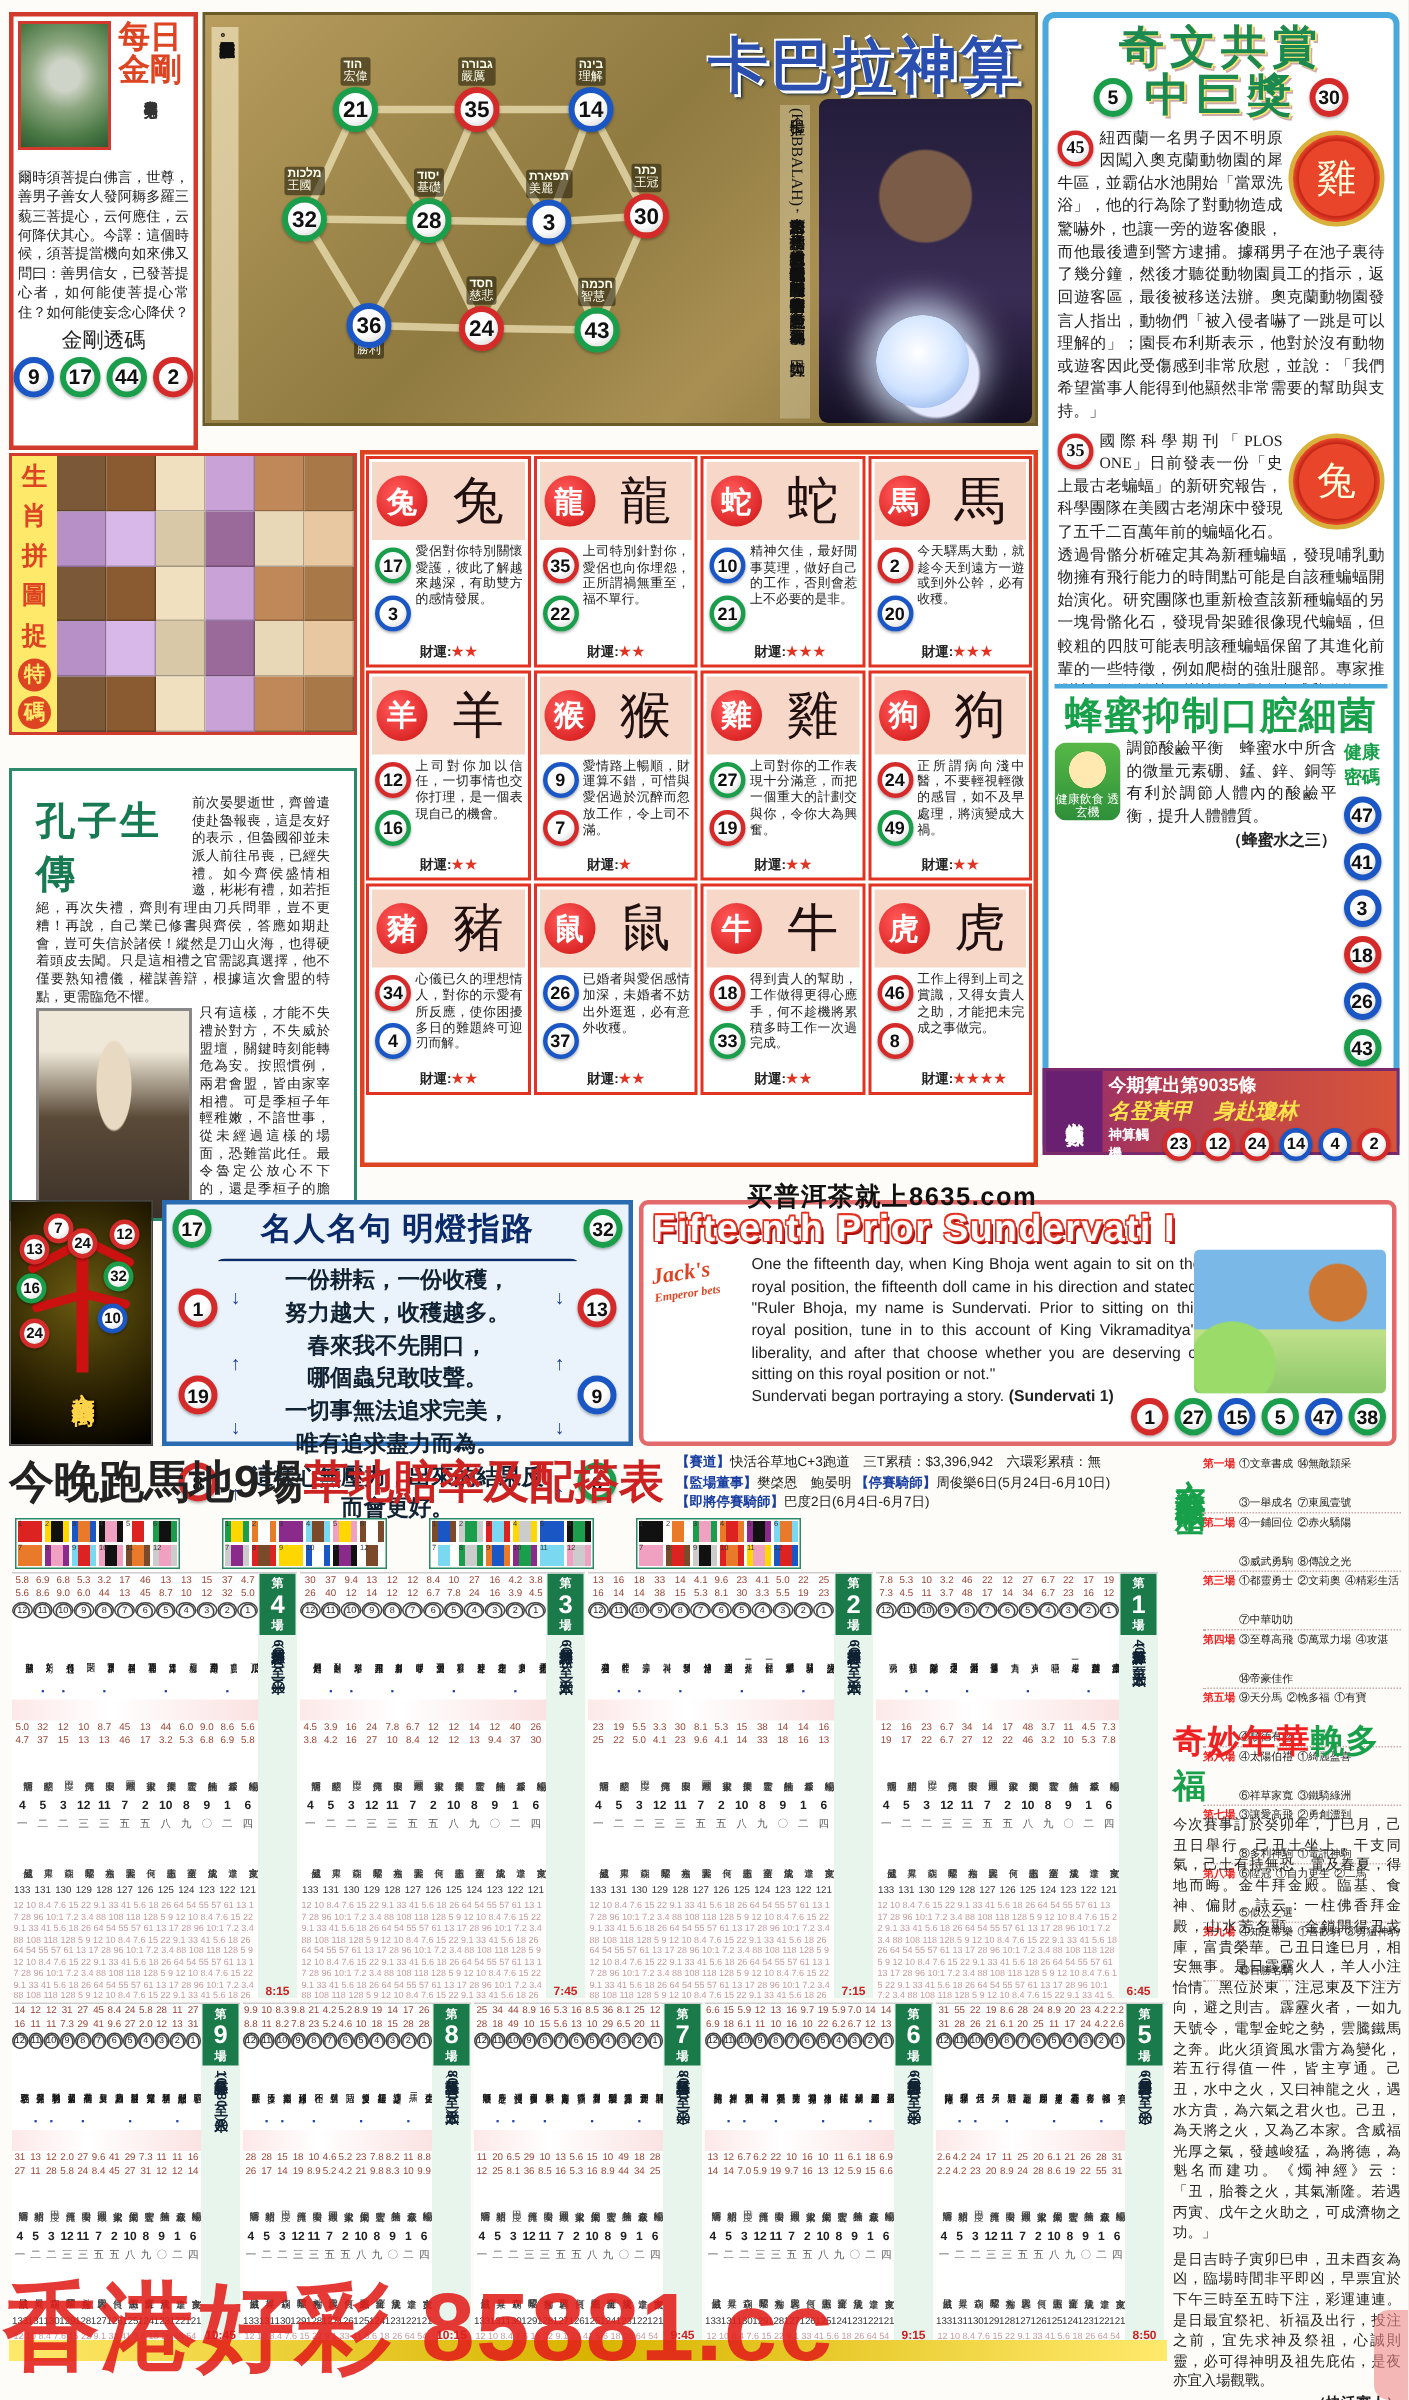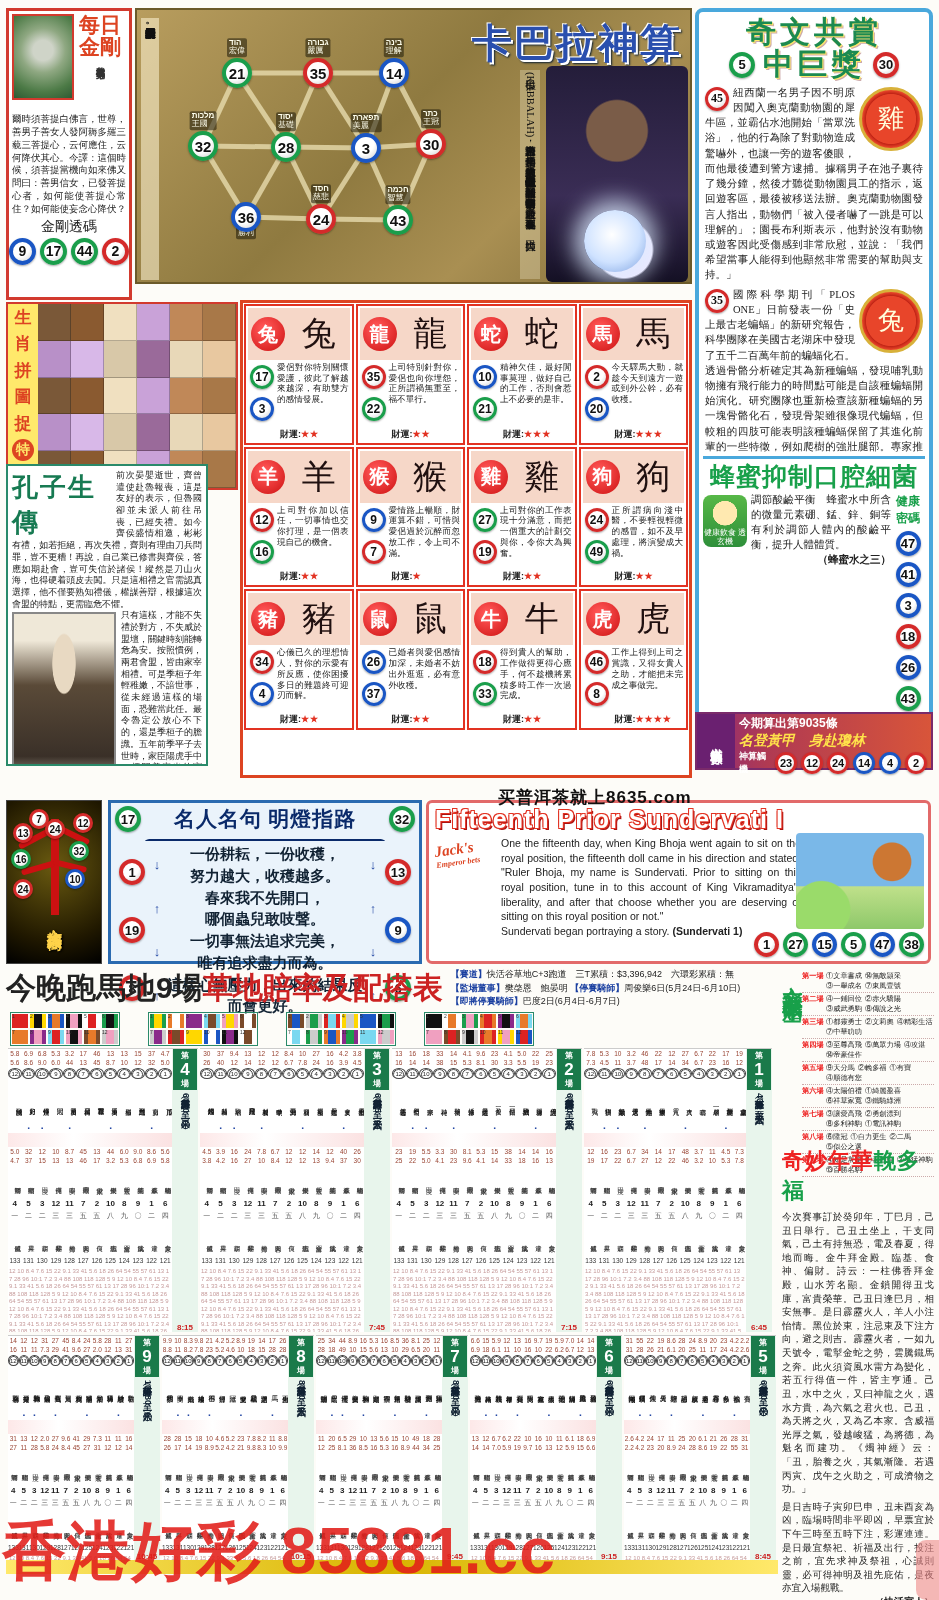--- a/index.html
+++ b/index.html
@@ -71,21 +71,21 @@
   #tieban .l2{font-size:14px;font-style:italic;color:#ffe34a;font-family:"Liberation Serif",serif;font-weight:bold;}
   #tieban .l3{display:flex;align-items:center;gap:3px;font-size:9px;font-weight:bold;}
   
   #puzzle{left:6px;top:302px;width:232px;height:188px;border:2px solid #d23a2e;background:#fff;display:flex;}
   #puzzle .lab{width:30px;background:#ffe96b;display:flex;flex-direction:column;align-items:center;
        justify-content:space-around;font-weight:bold;color:#d42;font-size:17px;}
   #puzzle .lab .circ{width:22px;height:22px;border-radius:50%;background:#d42;color:#ffe96b;display:flex;
        align-items:center;justify-content:center;font-size:14px;}
   #puzzle .mosaic{flex:1;display:grid;grid-template-columns:repeat(6,1fr);grid-template-rows:repeat(5,1fr);}
   
-  #conf{left:6px;top:464px;width:202px;height:302px;border:2px solid #2a8a6a;background:#fff;padding:4px;overflow:hidden;}
+  #conf{left:6px;top:512px;width:232px;height:302px;border:2px solid #2a8a6a;background:#fff;padding:16px;overflow:hidden;}
   #conf .t{float:left;width:104px;font-size:26px;font-weight:bold;color:#177a52;font-family:"Liberation Serif",serif;letter-spacing:2px;}
   #conf .pic{float:left;clear:left;width:100px;height:178px;border:2px solid #888;margin:2px 5px 2px 0;
        background:radial-gradient(ellipse at 50% 28%,#e8d9c2 0 16%,rgba(0,0,0,0) 17%),
        linear-gradient(180deg,#efe8d8 15%,#5a4a38 40%,#3a3028 80%,#cfc8b8);}
   #conf .body{font-size:9px;line-height:1.3;text-align:justify;font-family:"Liberation Serif",serif;}
   
   #zodiac{left:240px;top:300px;width:452px;height:478px;border:3px solid #d42;background:#fff;}
   #zodiac .banner{position:relative;height:46px;background:#e23222;overflow:hidden;}
   #zodiac .banner .yl{position:absolute;right:8px;top:4px;font-size:30px;font-weight:bold;color:#ffe34a;letter-spacing:4px;}
   #zodiac .banner .censor{position:absolute;left:28px;top:8px;width:250px;height:30px;background:#000;}
@@ -169,21 +169,21 @@
   .draws{height:12px;font-size:8px;font-weight:bold;}
   .cchars{height:12px;font-size:7px;color:#555;}
   .weights{height:10px;font-size:6.5px;color:#333;}
   .noise{flex:1;font-size:6px;line-height:1.25;color:#b88;word-break:break-all;overflow:hidden;opacity:.85;padding:1px;}
   
   #tipslabel{left:780px;top:970px;height:176px;writing-mode:vertical-rl;font-size:20px;font-weight:bold;
        color:#18a04a;letter-spacing:3px;}
   #tips{left:802px;top:970px;width:132px;height:172px;font-size:7.2px;}
   #tips .trow{display:flex;border-bottom:1px dotted #caa;padding:1px 0;}
   #tips .trl{width:24px;color:#e22;font-weight:bold;}
-  #tips .trp{flex:1;display:flex;flex-wrap:wrap;gap:0 3px;color:#222;}
+  #tips .trp{flex:1;display:flex;flex-wrap:wrap;gap:16px 3px;color:#222;}
   #qimiao{left:782px;top:1146px;width:152px;}
   #qimiao .t{font-size:22px;font-weight:bold;letter-spacing:1px;}
   #qimiao .t .r{color:#e22;}
   #qimiao .t .g{color:#18a04a;}
   #qimiao .body{font-size:9.6px;line-height:1.42;text-align:justify;font-family:"Liberation Serif",serif;margin-top:4px;}
   #qimiao .sig{text-align:right;font-weight:bold;font-size:10px;}
   #ybar{left:6px;top:1560px;width:772px;height:14px;background:linear-gradient(90deg,#ffe96b,#d8b400,#ffe96b);}
   #wm2{left:2px;top:1508px;font-size:64px;font-weight:bold;color:rgba(225,30,25,.88);letter-spacing:1px;z-index:9;white-space:nowrap;}
   .blob{left:916px;top:1540px;width:23px;height:60px;background:#e88;border-radius:10px 0 0 10px;opacity:.6;}
 </style>
@@ -1804,21 +1804,21 @@
           </div>
           <div class="noise">12 10 8.4 7.6 15 22 9.1 33 41 5.6 18 26 64 54 55 57 61 13 17 28 96 10:1 7.2 3.4 88 108 118 128 5 9  12 10 8.4 7.6 15 22 9.1 33 41 5.6 18 26 64 54 55 57 61 13 17 28 96 10:1 7.2 3.4 88 108 118 128 5 9  12 10 8.4 7.6 15 22 9.1 33 41 5.6 18 26 64 54 55 57 61 13 17 28 96 10:1 7.2 3.4 88 108 118 128 5 9  12 10 8.4 7.6 15 22 9.1 33 41 5.6 18 26 64 54 55 57 61 13 17 28 96 10:1 7.2 3.4 88 108 118 128 5 9  12 10 8.4 7.6 15 22 9.1 33 41 5.6 18 26 64 54 55 57 61 13 17 28 96 10:1 7.2 3.4 88 108 118 128 5 9  12 10 8.4 7.6 15 22 9.1 33 41 5.6 18 26 64 54 55 57 61 13 17 28 96 10:1 7.2 3.4 88 108 118 128 5 9  12 10 8.4 7.6 15 22 9.1 33 41 5.6 18 26 64 54 55 57 61 13 17 28 96 10:1 7.2 3.4 88 108 118 128 5 9  12 10 8.4 7.6 15 22 9.1 33 41 5.6 18 26 64 54 55 57 61 13 17 28 96 10:1 7.2 3.4 88 108 118 128 5 9  12 10 8.4 7.6 15 22 9.1 33 41 5.6 18 26 64 54 55 57 61 13 17 28 96 10:1 7.2 3.4 88 108 118 128 5 9  12 10 8.4 7.6 15 22 9.1 33 41 5.6 18 26 64 54 55 57 61 13 17 28 96 10:1 7.2 3.4 88 108 118 128 5 9  12 10 8.4 7.6 15 22 9.1 33 41 5.6 18 26 64 54 55 57 61 13 17 28 96 10:1 7.2 3.4 88 108 118 128 5 9  12 10 8.4 7.6 15 22 9.1 33 41 5.6 18 26 64 54 55 57 61 13 17 28 96 10:1 7.2 3.4 88 108 118 128 5 9  12 10 8.4 7.6 15 22 9.1 33 41 5.6 18 26 64 54 55 57 61 13 17 28 96 10:1 7.2 3.4 88 108 118 128 5 9  12 10 8.4 7.6 15 22 9.1 33 41 5.6 18 26 64 54 55 57 61 13 17 28 96 10:1 7.2 3.4 88 108 118 128 5 9  12 10 8.4 7.6 15 22 9.1 33 41 5.6 18 26 64 54 55 57 61 13 17 28 96 10:1 7.2 3.4 88 108 118 128 5 9  12 10 8.4 7.6 15 22 9.1 33 41 5.6 18 26 64 54 55 57 61 13 17 28 96 10:1 7.2 3.4 88 108 118 128 5 9  12 10 8.4 7.6 15 22 9.1 33 41 5.6 18 26 64 54 55 57 61 13 17 28 96 10:1 7.2 3.4 88 108 118 128 5 9  12 10 8.4 7.6 15 22 9.1 33 41 5.6 18 26 64 54 55 57 61 13 17 28 96 10:1 7.2 3.4 88 108 118 128 5 9  12 10 8.4 7.6 15 22 9.1 33 41 5.6 18 26 64 54 55 57 61 13 17 28 96 10:1 7.2 3.4 88 108 118 128 5 9  12 10 8.4 7.6 15 22 9.1 33 41 5.6 18 26 64 54 55 57 61 13 17 28 96 10:1 7.2 3.4 88 108 118 128 5 9  12 10 8.4 7.6 15 22 9.1 33 41 5.6 18 26 64 54 55 57 61 13 17 28 96 10:1 7.2 3.4 88 108 118 128 5 9  12 10 8.4 7.6 15 22 9.1 33 41 5.6 18 26 64 54 55 57 61 13 17 28 96 10:1 7.2 3.4 88 108 118 128 5 9  12 10 8.4 7.6 15 22 9.1 33 41 5.6 18 26 64 54 55 57 61 13 17 28 96 10:1 7.2 3.4 88 108 118 128 5 9  12 10 8.4 7.6 15 22 9.1 33 41 5.6 18 26 64 54 55 57 61 13 17 28 96 10:1 7.2 3.4 88 108 118 128 5 9  12 10 8.4 7.6 15 22 9.1 33 41 5.6 18 26 64 54 55 57 61 13 17 28 96 10:1 7.2 3.4 88 108 118 128 5 9  12 10 8.4 7.6 15 22 9.1 33 41 5.6 18 26 64 54 55 57 61 13 17 28 96 10:1 7.2 3.4 88 108 118 128 5 9  </div>
         </div>
         <div class="rb-lab">
           <div class="no">
             <div class="sm">第</div>
             <div class="big">5</div>
             <div class="sm">場</div>
           </div>
           <div class="hdr">第四班（評分60至40）一〇〇〇米</div>
-          <div class="tm">8:45</div>
+          <div class="tm">8:50</div>
         </div>
       </div>
       <div class="raceblk panel" style="left: 8px; top: 1048px; width: 190px; height: 284px;">
         <div class="rb-main" style="display: flex; flex-direction: column;">
           <div class="rrow odds">
             <span class="rcell">5.8</span>
             <span class="rcell">6.9</span>
             <span class="rcell">6.8</span>
             <span class="rcell">5.3</span>
             <span class="rcell">3.2</span>

